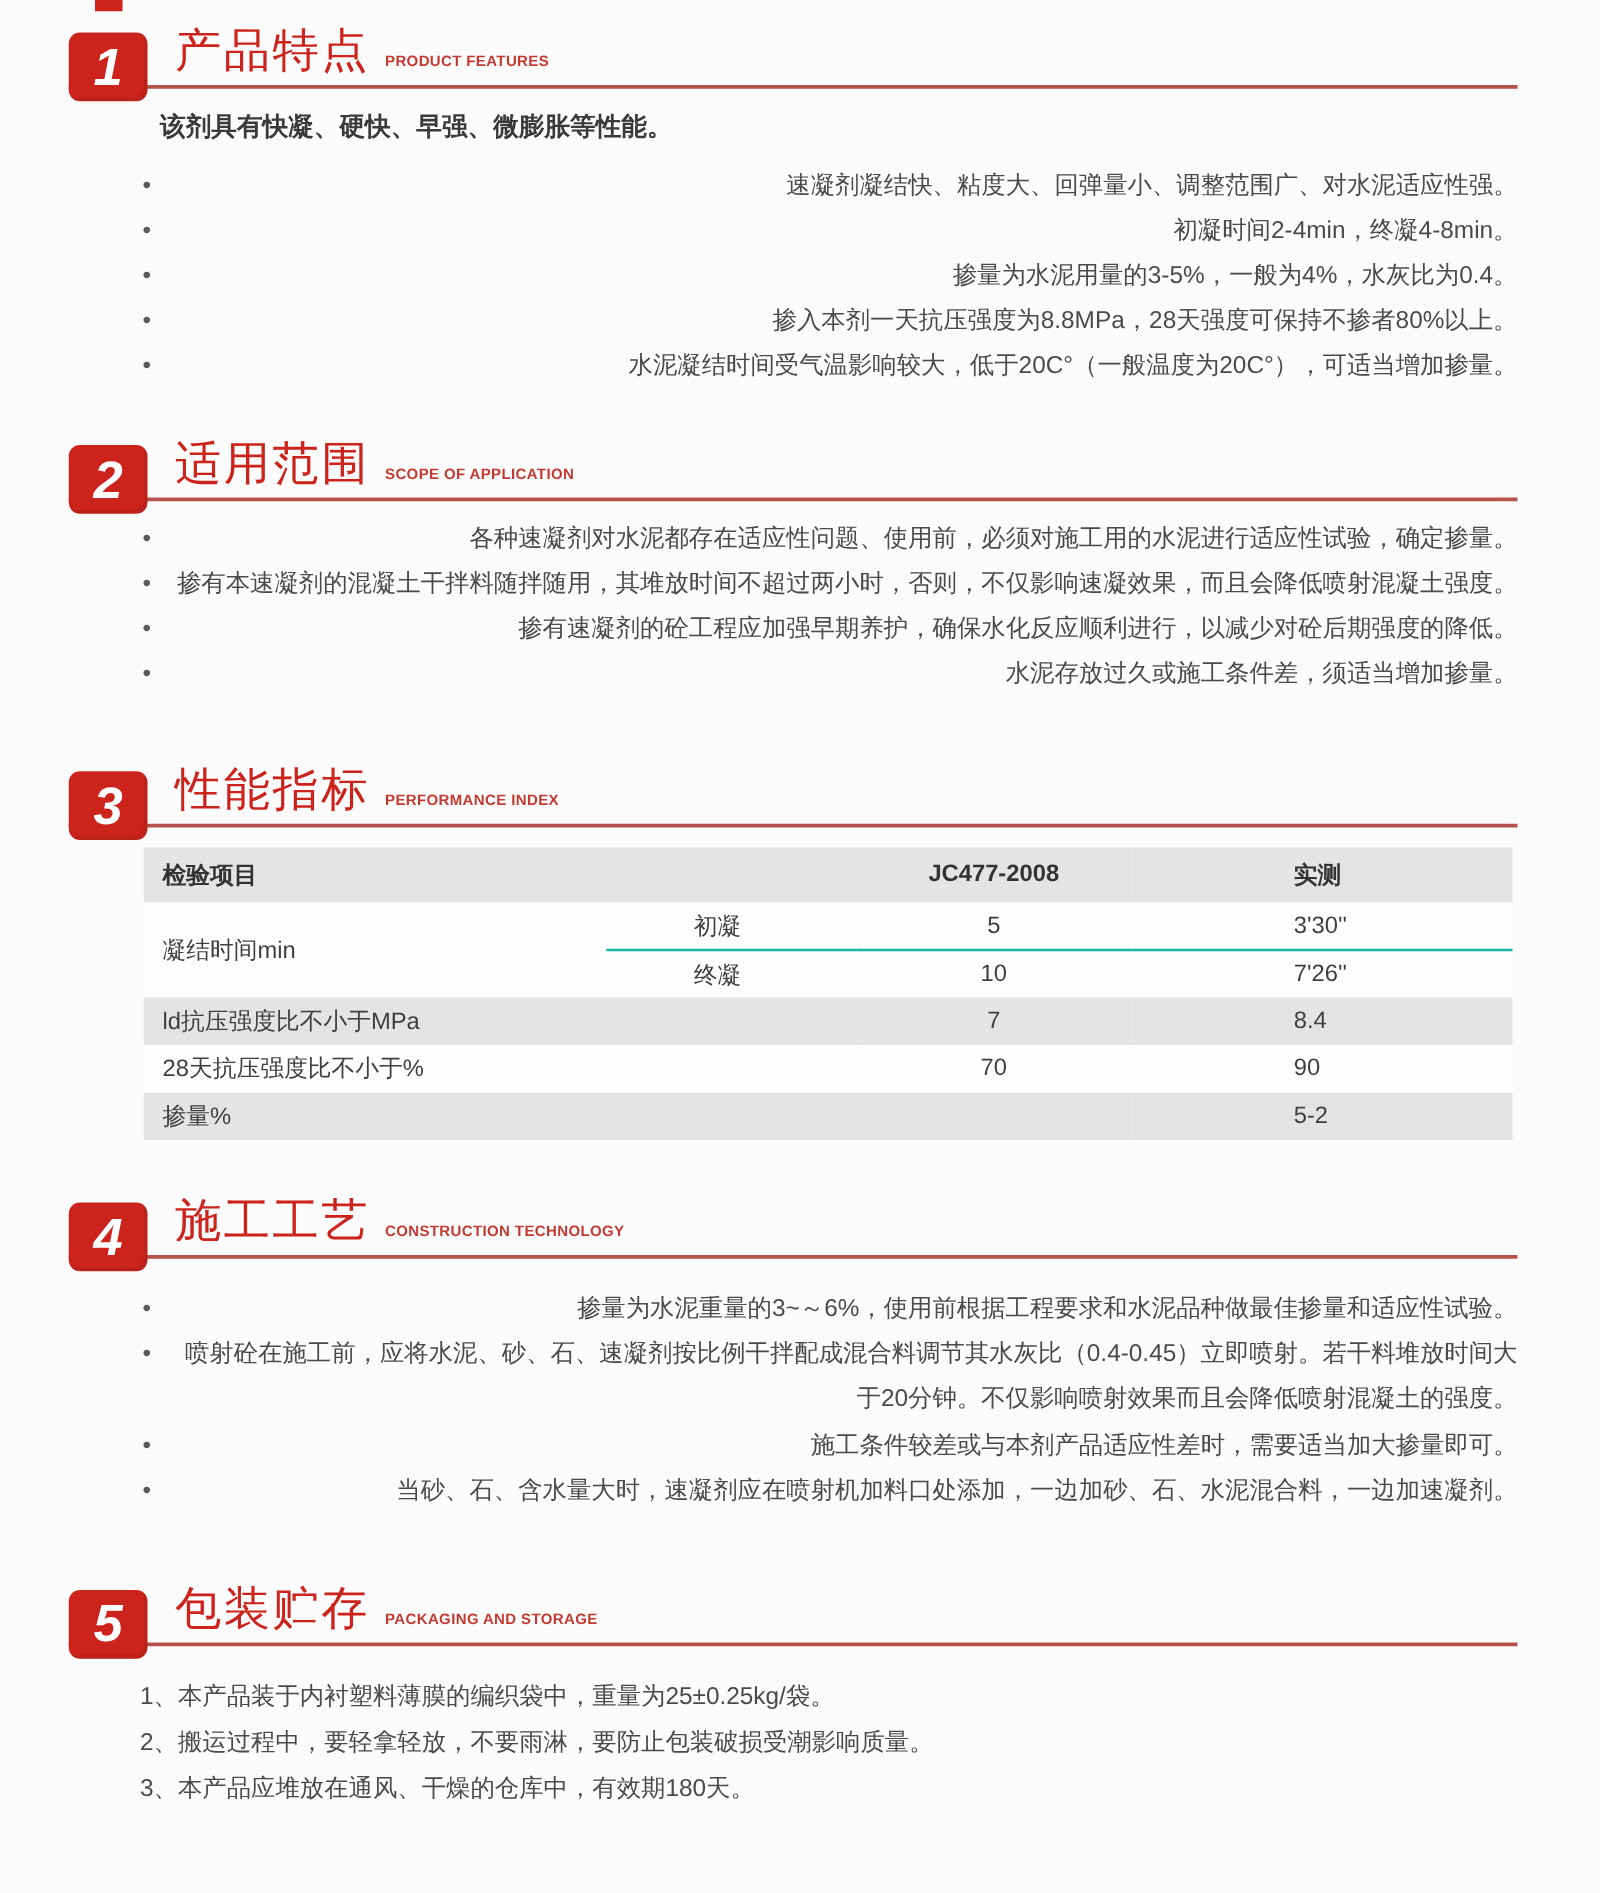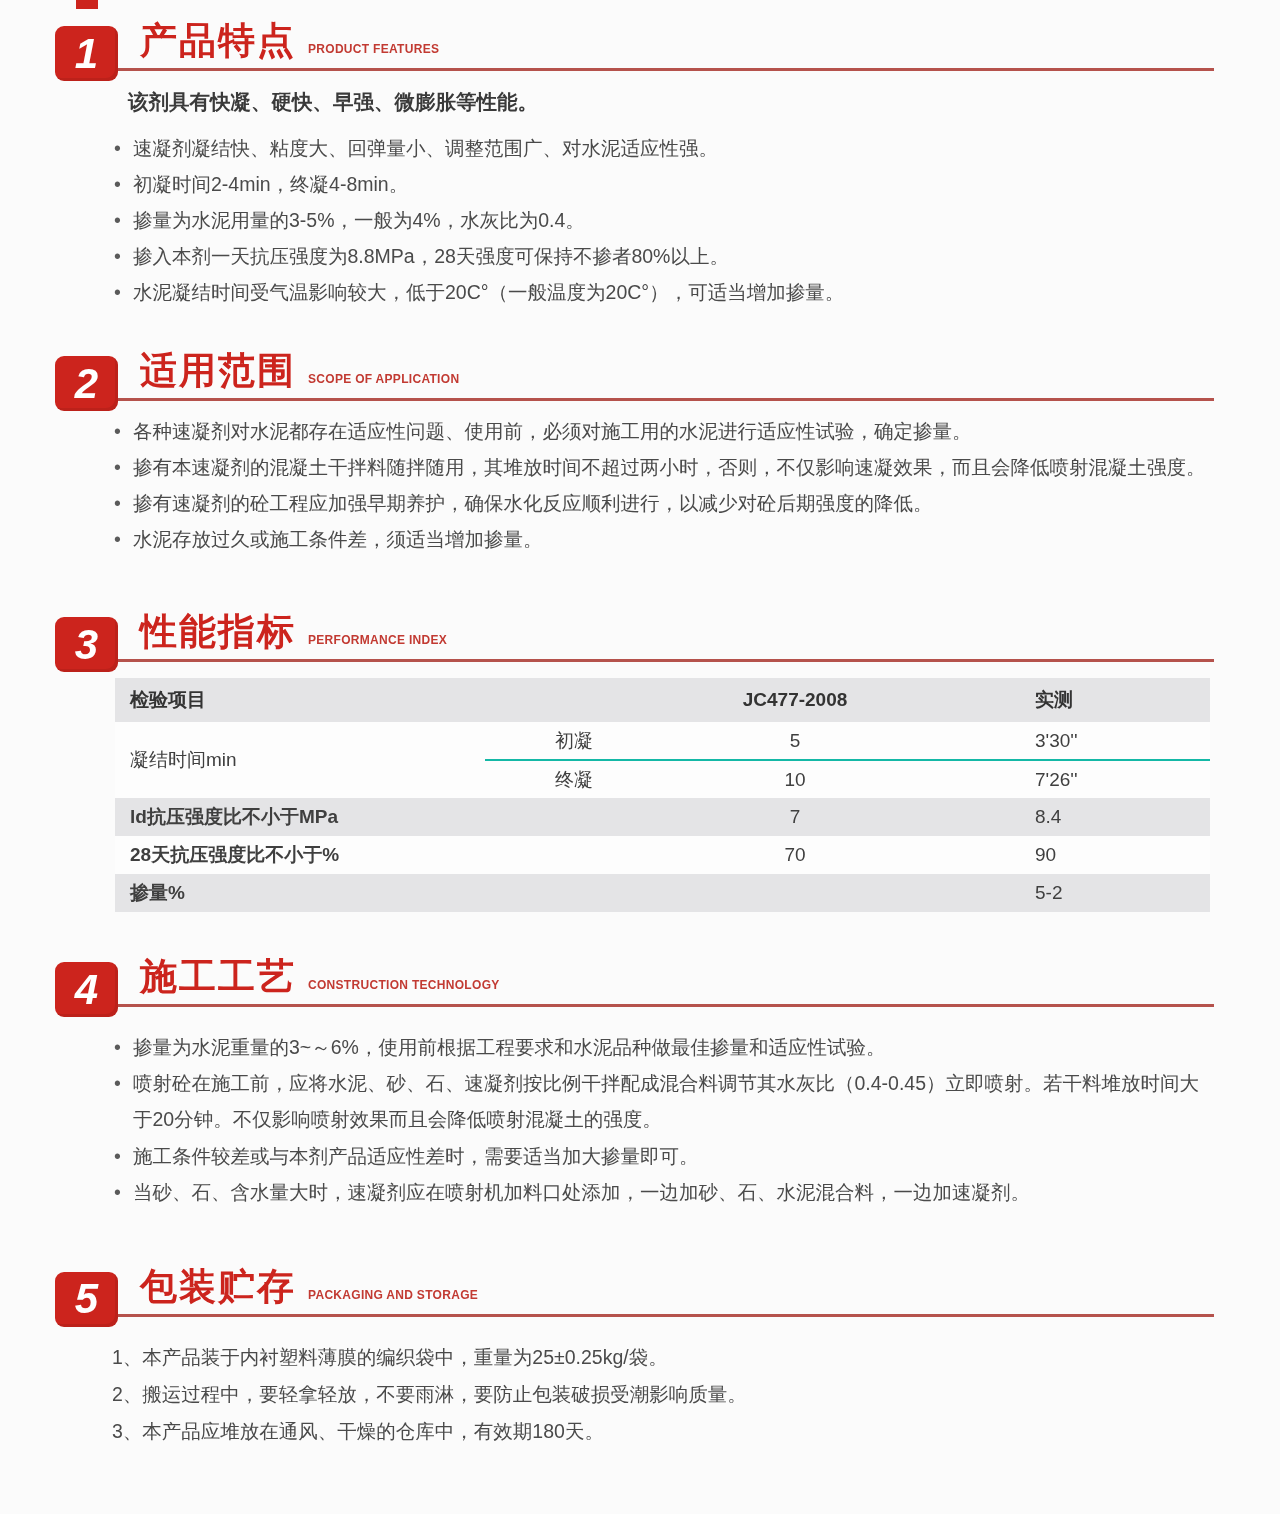--- a/index.html
+++ b/index.html
@@ -26,35 +26,35 @@
   .badge {
     width:63px; height:55px; margin-bottom:-13px;
     background:#cc241d; border-radius:9px;
     color:#ffffff; font-size:42px; font-weight:800; font-style:italic;
     display:flex; align-items:center; justify-content:center;
     flex:0 0 auto;
     box-shadow: inset -3px -3px 0 rgba(0,0,0,0.08);
   }
   .titles { display:flex; align-items:baseline; padding-bottom:9px; }
   .title-zh {
-    font-size:37px; font-weight:700; color:#cc241d;
+    font-size:37px; font-weight:400; color:#cc241d;
     margin-left:22px; letter-spacing:2px; line-height:1;
   }
   .title-en {
     font-size:12px; font-weight:700; color:#c23a32;
     margin-left:12px; letter-spacing:0.3px;
   }
 
   
   .intro {
     margin:16px 66px 2px 128px;
     font-size:20.5px; font-weight:700; color:#3a3a3a;
     line-height:1.5;
   }
-  ul.bullets { list-style:none; margin:12px 66px 0 112px; }
+  ul.bullets { list-style:none; margin:12px 66px 0 112px;text-align:right; }
   ul.bullets li {
     position:relative; padding-left:21px;
     font-size:19.5px; line-height:1.85; color:#4a4a4a;
   }
   ul.bullets li::before {
     content:"•"; position:absolute; left:2px; top:0; color:#5a5a5a;
   }
   .numlist { margin:22px 66px 0 112px; }
   .numlist p { font-size:19.5px; line-height:1.9; color:#4a4a4a; }
 
@@ -66,21 +66,21 @@
     font-size:19px; color:#3f3f3f;
     table-layout:fixed;
   }
   table.perf td { height:38px; vertical-align:middle; }
   tr.gray td { background:#e4e4e6; }
   tr.white td { background:#fdfdfd; }
   td.c1 { width:370px; padding-left:15px; }
   td.c2 { width:200px; padding-left:70px; }
   td.c3 { width:220px; text-align:center; }
   td.c4 { width:305px; padding-left:130px; }
-  td.cspan { padding-left:15px;font-weight:bold; }
+  td.cspan { padding-left:15px; }
   tr.thead td { height:44px; font-weight:700; color:#333; }
   td.dark-top { border-top:2px solid #14b8a6; }
 
   
   .sec-1 { margin-bottom:42px; }
   .sec-2 { margin-bottom:56px; }
   .sec-3 { margin-bottom:46px; }
   .sec-4 { margin-bottom:58px; }
 </style>
 </head>

